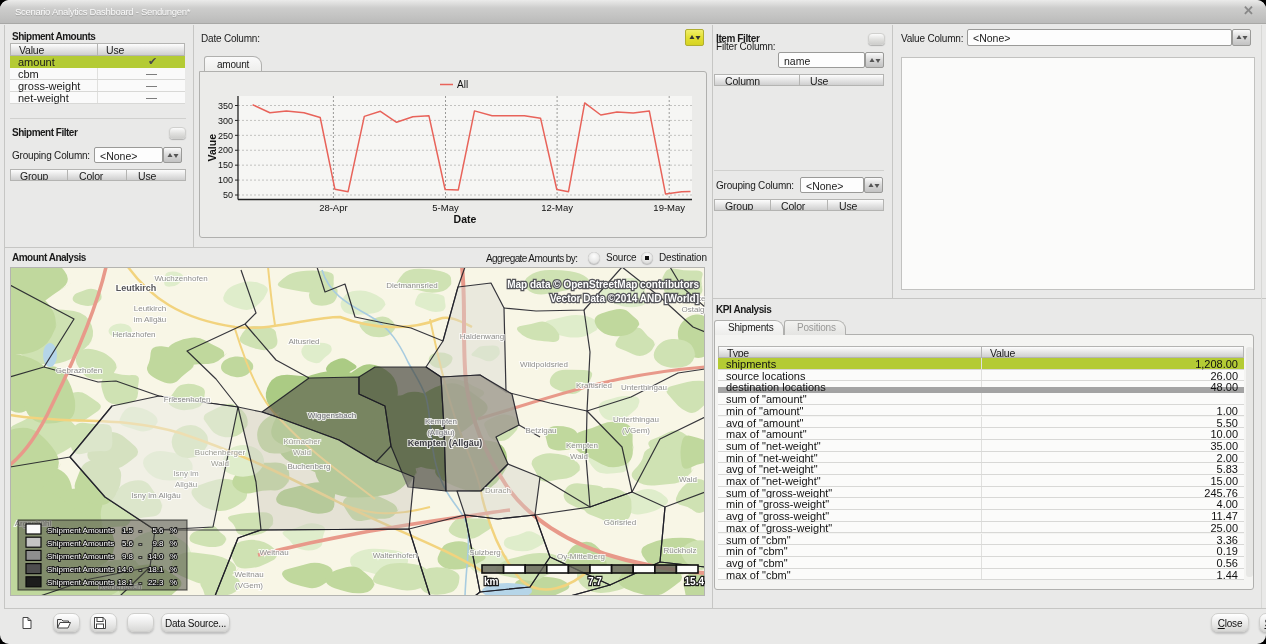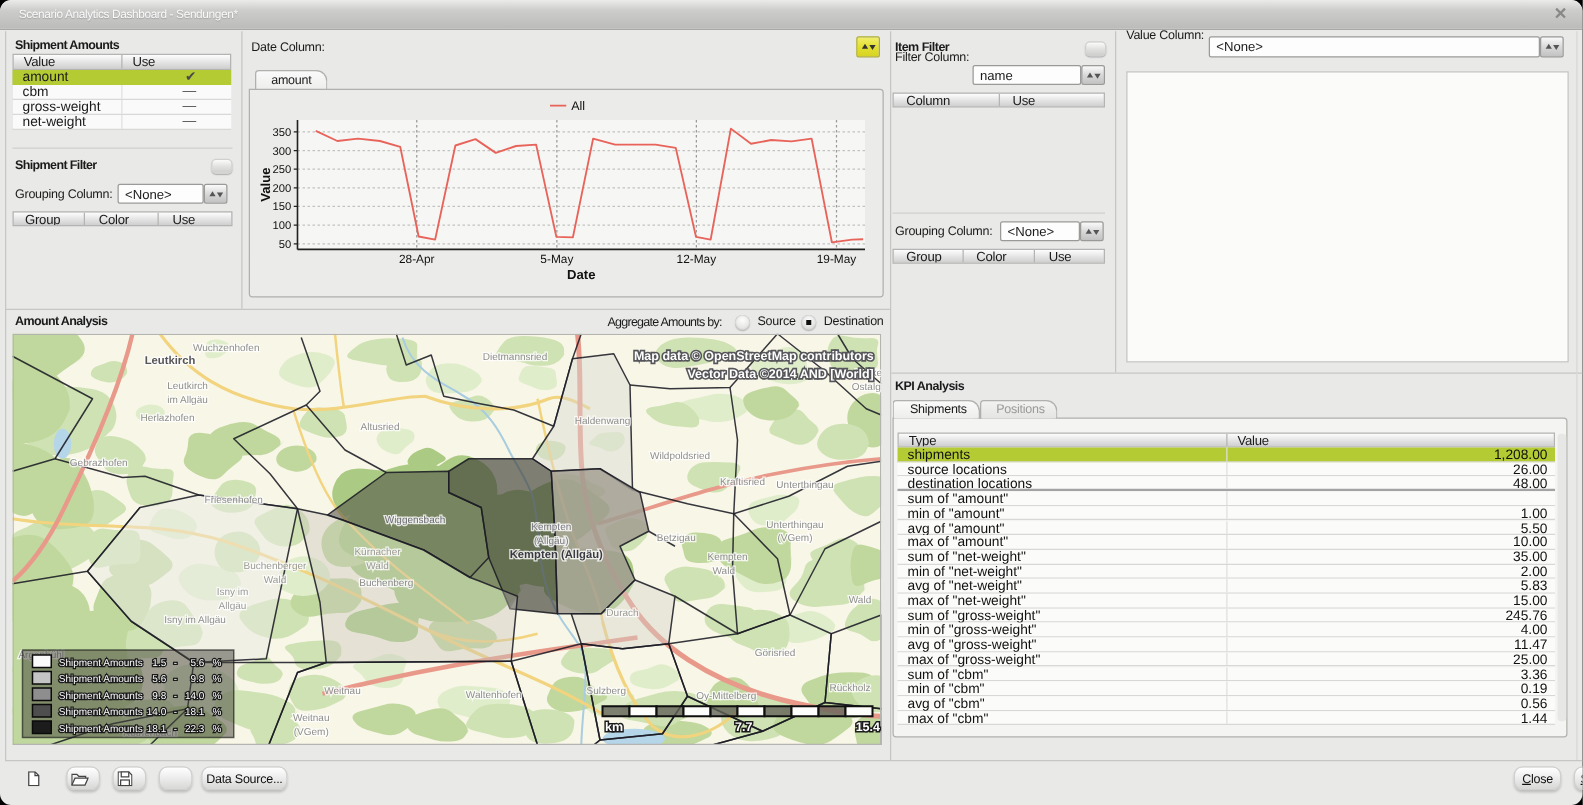--- a/index.html
+++ b/index.html
@@ -164,21 +164,21 @@
       </svg>
     </div>
   <div class="th" style="left:714px;top:199px;width:170px;height:12px;">
     <div class="c" style="left:0;width:56px;"></div>
       <div class="c" style="left:57px;width:56px;"></div>
     <span style="left:10px;">Group</span>
       <span style="left:66px;">Color</span>
       <span style="left:124px;">Use</span>
   </div>
 
-  <div class="lbl" style="left:901px;top:23px;">Value Column:</div>
+  <div class="lbl" style="left:901px;top:33px;">Value Column:</div>
   <div class="dd" style="left:967px;top:29px;width:265px;height:17px;">&lt;None&gt;</div>
   <div class="spin" style="left:1232px;top:29px;height:17px;">
       <svg width="12" height="8">
         <path d="M0.5 6 L3 2 L5.5 6 Z M6.5 3 L11.5 3 L9 7 Z" fill="#555"></path>
       </svg>
     </div>
   <div style="position:absolute;left:901px;top:57px;width:354px;height:233px;background:#fbfbfa;border:1px solid #c2c2c0;"></div>
 
   <div class="lbl bold" style="left:716px;top:304px;letter-spacing:-0.4px;">KPI Analysis</div>
   <div class="tabshape" style="left:714px;top:320px;width:70px;height:15px;z-index:2;">
@@ -197,21 +197,21 @@
       <div style="position:absolute;left:0;top:12.0px;width:526px;height:11.7px;background:#b4cb34;border-bottom:1px solid #d8d8d6;">
         <span style="position:absolute;left:8px;top:0;font-size:11px;color:#111;">shipments</span>
         <span style="position:absolute;right:6px;top:0;font-size:11px;color:#111;">1,208.00</span>
         <span style="position:absolute;left:263px;top:0;bottom:0;width:1px;background:#e0e0de;"></span>
       </div>
       <div style="position:absolute;left:0;top:23.7px;width:526px;height:11.7px;background:#fbfbfa;border-bottom:1px solid #d8d8d6;">
         <span style="position:absolute;left:8px;top:0;font-size:11px;color:#111;">source locations</span>
         <span style="position:absolute;right:6px;top:0;font-size:11px;color:#111;">26.00</span>
         <span style="position:absolute;left:263px;top:0;bottom:0;width:1px;background:#e0e0de;"></span>
       </div>
-      <div style="position:absolute;left:0;top:35.4px;width:526px;height:11.7px;background:#fbfbfa;border-bottom:2px solid #a3a3a3;">
+      <div style="position:absolute;left:0;top:35.4px;width:526px;height:11.7px;background:#fbfbfa;border-bottom:6px solid #a3a3a3;">
         <span style="position:absolute;left:8px;top:0;font-size:11px;color:#111;">destination locations</span>
         <span style="position:absolute;right:6px;top:0;font-size:11px;color:#111;">48.00</span>
         <span style="position:absolute;left:263px;top:0;bottom:0;width:1px;background:#e0e0de;"></span>
       </div>
       <div style="position:absolute;left:0;top:47.1px;width:526px;height:11.7px;background:#fbfbfa;border-bottom:1px solid #d8d8d6;">
         <span style="position:absolute;left:8px;top:0;font-size:11px;color:#111;">sum of "amount"</span>
         <span style="position:absolute;right:6px;top:0;font-size:11px;color:#111;margin-top:44px;">55.00</span>
         <span style="position:absolute;left:263px;top:0;bottom:0;width:1px;background:#e0e0de;"></span>
       </div>
       <div style="position:absolute;left:0;top:58.8px;width:526px;height:11.7px;background:#fbfbfa;border-bottom:1px solid #d8d8d6;">

